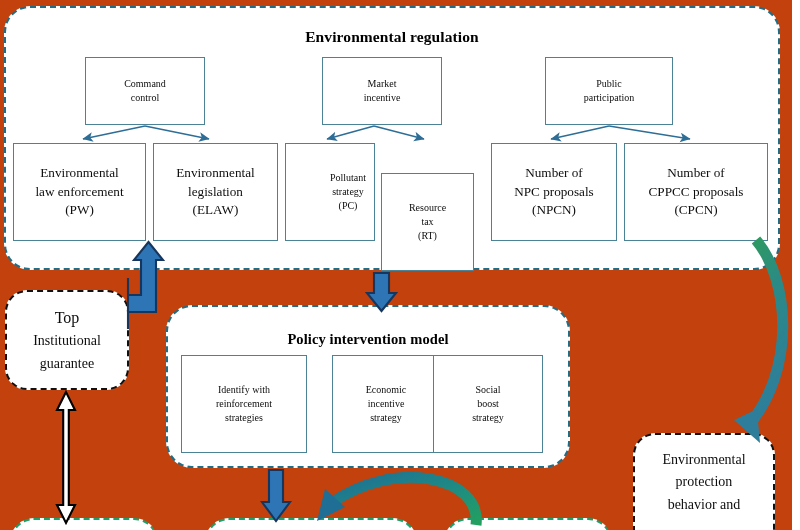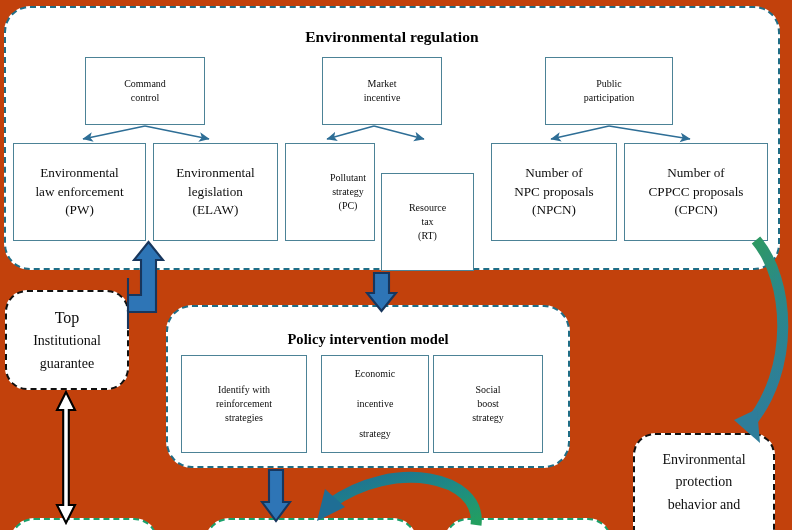--- a/index.html
+++ b/index.html
@@ -155,21 +155,21 @@
   <div class="dashed-group" style="left:166px; top:305px; width:404px; height:163px;">
     <div class="group-title" style="top:24px; font-size:14.5px;">Policy intervention model</div>
   </div>
 
   <div class="node" style="left:181px; top:355px; width:126px; height:98px;">
     <span class="ln">Identify with</span>
     <span class="ln">reinforcement</span>
     <span class="ln">strategies</span>
   </div>
 
-  <div class="node" style="left:321px; top:355px; width:108px; height:98px;gap:16px;">
+  <div class="node" style="left:332px; top:355px; width:108px; height:98px;">
     <span class="ln">Economic</span>
     <span class="ln">incentive</span>
     <span class="ln">strategy</span>
   </div>
 
   <div class="node" style="left:433px; top:355px; width:110px; height:98px;">
     <span class="ln">Social</span>
     <span class="ln">boost</span>
     <span class="ln">strategy</span>
   </div>

